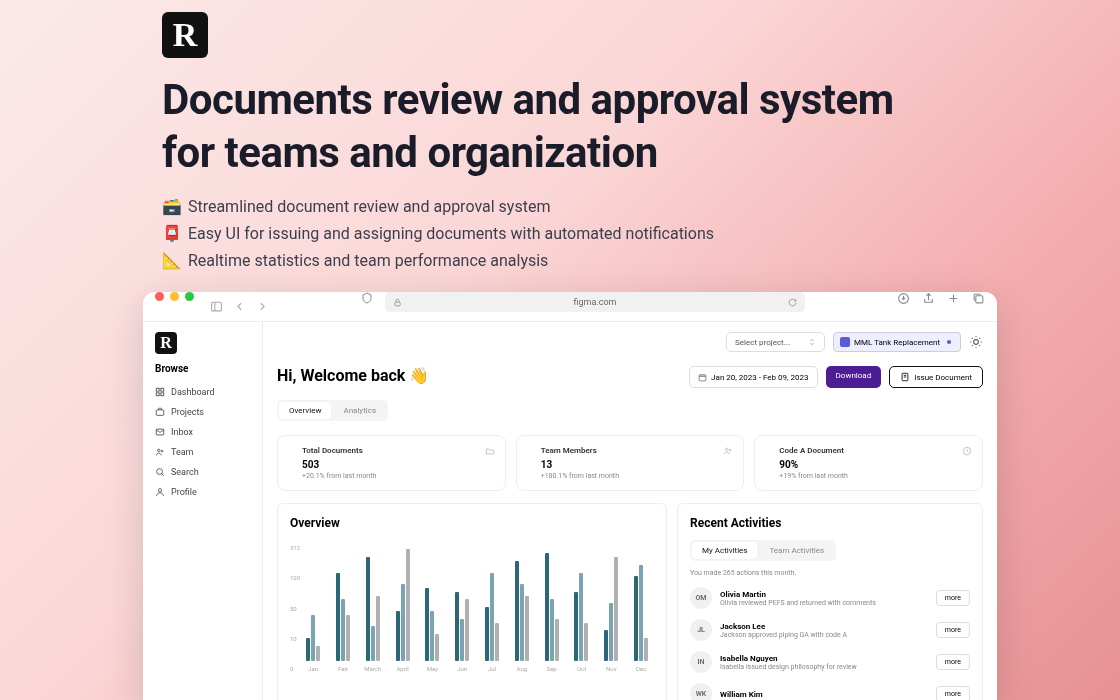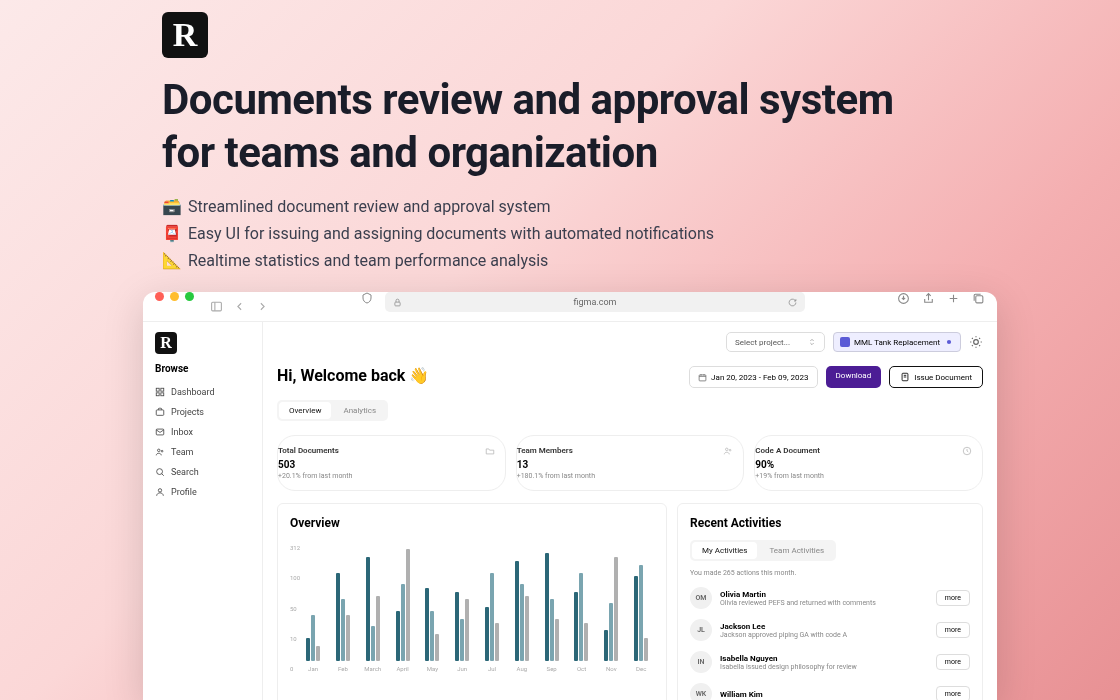--- a/index.html
+++ b/index.html
@@ -44,21 +44,21 @@
 .daterange { border:1px solid #ddd; border-radius:5px; font-size:8px; padding:5px 8px; display:flex; align-items:center; gap:4px; }
 .btn { font-size:8px; padding:5px 10px; border-radius:5px; cursor:pointer; }
 .btn-dark { background:#4c1d95; color:#fff; }
 .btn-outline { border:1px solid #111; display:flex; align-items:center; gap:4px; }
 
 .tabs { display:flex; gap:2px; margin-top:12px; background:#f4f4f4; padding:2px; border-radius:5px; width:fit-content; }
 .tab { font-size:8px; padding:4px 10px; border-radius:4px; color:#888; cursor:pointer; }
 .tab.active { background:#fff; color:#111; }
 
 .stats { display:flex; gap:10px; margin-top:14px; }
-.stat { flex:1; border:1px solid #eee; border-radius:18px; padding:10px 0; position:relative; }
+.stat { flex:1; border:1px solid #eee; border-radius:8px; padding:10px 24px; position:relative; }
 .stat-label { font-size:8px; color:#333; font-weight:600; }
 .stat-val { font-size:10px; font-weight:700; margin-top:4px; }
 .stat-sub { font-size:7px; color:#888; margin-top:2px; }
 .stat-icon { position:absolute; top:10px; right:10px; width:10px; height:10px; color:#bbb; }
 
 .panels { display:flex; gap:10px; margin-top:12px; }
 .panel { border:1px solid #eee; border-radius:6px; padding:12px; }
 .panel.ov { flex:1.3; }
 .panel.ra { flex:1; }
 .panel-title { font-size:12px; font-weight:700; }

